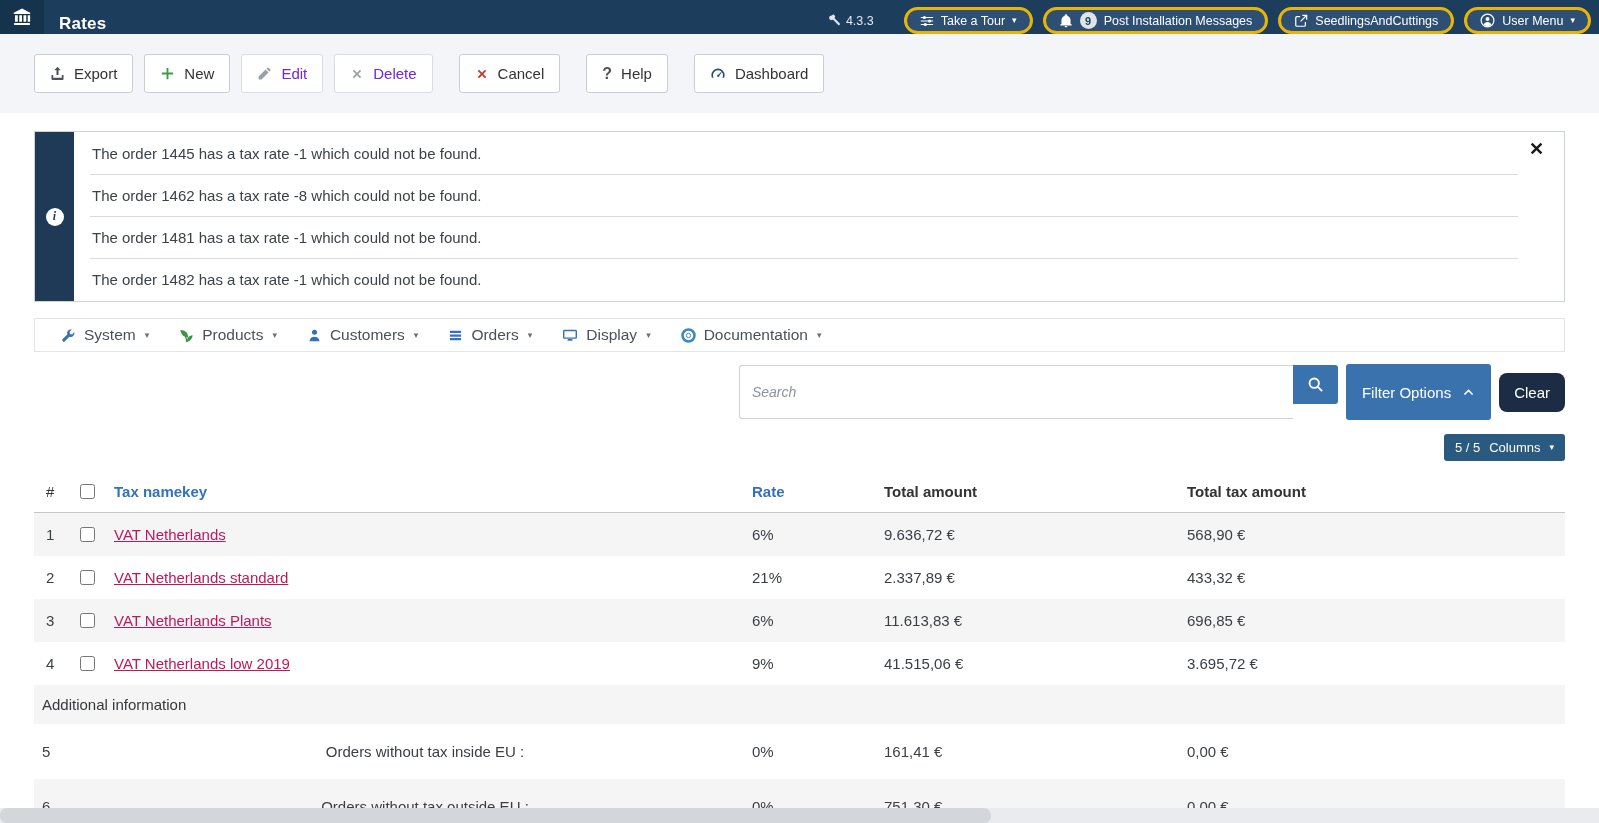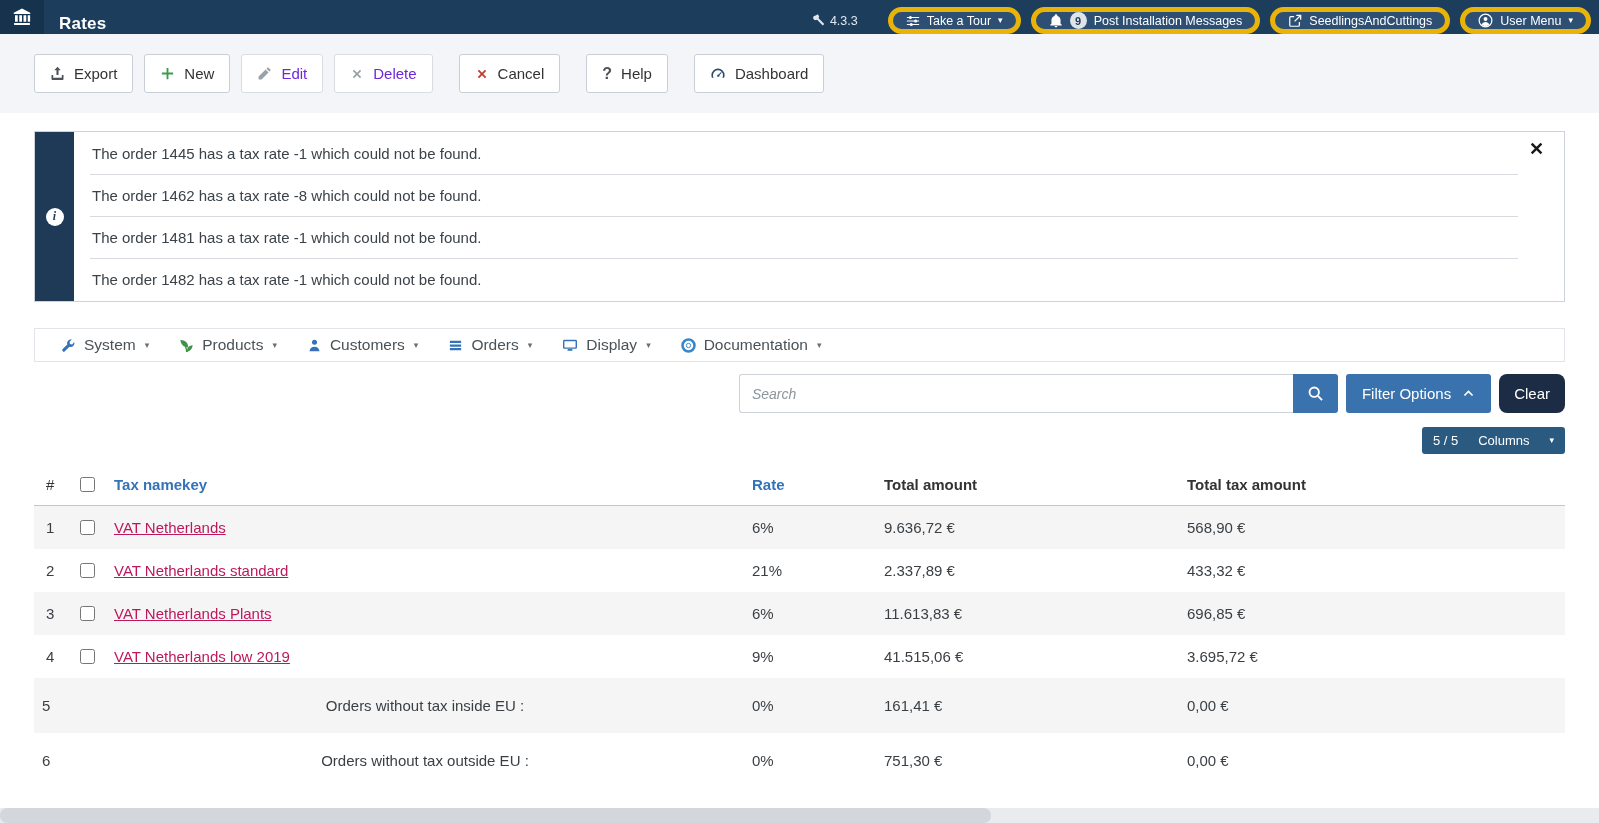--- a/index.html
+++ b/index.html
@@ -7,21 +7,21 @@
   html,body{margin:0;padding:0}
   body{width:1599px;height:823px;overflow:hidden;background:#fff;color:#333;
        font-family:"Liberation Sans",sans-serif;position:relative}
 
   
   .topbar{height:34px;background:#1c3d5c;display:flex;align-items:flex-end;color:#fff;padding-right:8px}
   .logo-tile{width:44px;height:34px;background:#16334e;display:flex;align-items:center;justify-content:center;cursor:pointer}
   .page-title{font-size:17px;font-weight:700;margin-left:15px;letter-spacing:.2px}
   .topbar-right{margin-left:auto;display:flex;align-items:center;gap:10px}
   .version{display:flex;align-items:center;gap:5px;font-size:12.5px;color:#e2e8f0;margin-right:20px}
-  .pill{display:flex;align-items:center;gap:7px;background:#2d4f73;border:5px solid #eab308;
+  .pill{display:flex;align-items:center;gap:7px;background:#2d4f73;border:3px solid #eab308;
         border-radius:15px;height:27px;padding:0 13px;color:#fff;font-size:12.5px;cursor:pointer;
         font-family:inherit;white-space:nowrap}
   .badge{background:#dfe4ea;color:#1c3d5c;border-radius:50%;min-width:17px;height:17px;
          display:flex;align-items:center;justify-content:center;font-size:11px;font-weight:700}
   .pill-caret,.mi-caret,.columns-caret{font-size:9px;line-height:1}
 
   
   .toolbar{background:#f4f5f8;padding:20px 34px;display:flex;gap:26px;align-items:center}
   .btn-group{display:flex;gap:11px}
   .tbtn{display:flex;align-items:center;gap:9px;background:#fff;border:1px solid #c9cfd6;border-radius:3px;
@@ -36,42 +36,42 @@
   .alert-side{width:39px;background:#1f3a57;display:flex;align-items:center;justify-content:center;flex:none}
   .info-dot{width:18px;height:18px;border-radius:50%;background:#fff;color:#1f3a57;font-size:12px;font-weight:700;
             display:flex;align-items:center;justify-content:center;font-family:"Liberation Serif",serif;font-style:italic}
   .alert-body{flex:1;padding:1px 46px 1px 16px}
   .alert-row{padding:12px 2px;font-size:15px;color:#3b4249;border-bottom:1px solid #d7dbdf}
   .alert-row:last-child{border-bottom:none}
   .alert-close{position:absolute;top:7px;right:14px;background:none;border:none;font-size:18px;font-weight:700;
                color:#16181a;cursor:pointer;line-height:1}
 
   
-  .menubar{margin-top:26px;border:1px solid #e1e4e8;background:#fff;display:flex;align-items:center;
+  .menubar{margin-top:16px;border:1px solid #e1e4e8;background:#fff;display:flex;align-items:center;
            padding:7px 26px;gap:30px}
   .menu-item{display:flex;align-items:center;gap:8px;font-size:15.5px;color:#4a5258;cursor:pointer}
   .mi-icon{display:flex;align-items:center}
   .mi-caret{color:#6a7076;margin-left:1px}
 
   
   .filterbar{margin-top:12px;display:flex;justify-content:flex-end;align-items:center;gap:8px}
   .search-group{display:flex}
-  .search-input{width:554px;height:39px;border:1px solid #ced3d9;border-right:none;border-radius:3px 0 0 3px;
+  .search-input{width:554px;height:54px;border:1px solid #ced3d9;border-right:none;border-radius:3px 0 0 3px;
                 padding:0 12px;font-size:14px;font-family:inherit;color:#333;outline:none}
   .search-input::placeholder{font-style:italic;color:#8d959c}
   .search-btn{width:45px;height:39px;background:#3a72ae;border:none;border-radius:0 3px 3px 0;
               display:flex;align-items:center;justify-content:center;cursor:pointer}
-  .filter-btn{height:39px;background:#3a72ae;color:#fff;border:none;border-radius:3px;padding:0 16px;
+  .filter-btn{height:56px;background:#3a72ae;color:#fff;border:none;border-radius:3px;padding:0 16px;
               font-size:15px;display:flex;align-items:center;gap:11px;cursor:pointer;font-family:inherit}
   .clear-btn{height:39px;background:#1b2c44;color:#fff;border:none;border-radius:8px;padding:0 15px;
              font-size:15px;cursor:pointer;font-family:inherit}
 
   .columnsbar{margin-top:14px;display:flex;justify-content:flex-end}
   .columns-btn{height:27px;background:#2b5a80;color:#fff;border:none;border-radius:3px;padding:0 11px;
-               font-size:13px;display:flex;align-items:center;gap:20px;cursor:pointer;font-family:inherit}
+               font-size:13px;display:flex;align-items:center;gap:9px;cursor:pointer;font-family:inherit}
 
   
   table{width:100%;border-collapse:collapse;margin-top:10px}
   thead th{text-align:left;font-size:15px;font-weight:700;padding:10px 8px;border-bottom:1px solid #c2c7cc;color:#333}
   th.c-idx{font-weight:400;padding-left:12px}
   th.sortable{color:#3473b7;cursor:pointer}
   tbody tr:nth-child(odd){background:#f5f5f5}
   tbody td{padding:11px 8px;font-size:15px;color:#3a3f44;vertical-align:middle}
   td.c-idx{padding-left:12px}
   td.c-name a{color:#be185d;text-decoration:underline}
@@ -343,20 +343,23 @@
           <td class="c-tax">696,85 €</td>
         </tr>
         <tr>
           <td class="c-idx">4</td>
           <td class="c-chk"><input type="checkbox" style=""></td>
           <td class="c-name"><a href="#">VAT Netherlands low 2019</a></td>
           <td class="c-rate">9%</td>
           <td class="c-total">41.515,06 €</td>
           <td class="c-tax">3.695,72 €</td>
         </tr>
+        <tr class="section-row">
+          <td colspan="6">Additional information</td>
+        </tr>
         <tr class="summary-row">
           <td class="c-idx">5</td>
           <td class="c-chk"></td>
           <td class="c-name summary-label">Orders without tax inside EU :</td>
           <td class="c-rate">0%</td>
           <td class="c-total">161,41 €</td>
           <td class="c-tax">0,00 €</td>
         </tr>
         <tr class="summary-row">
           <td class="c-idx">6</td>

